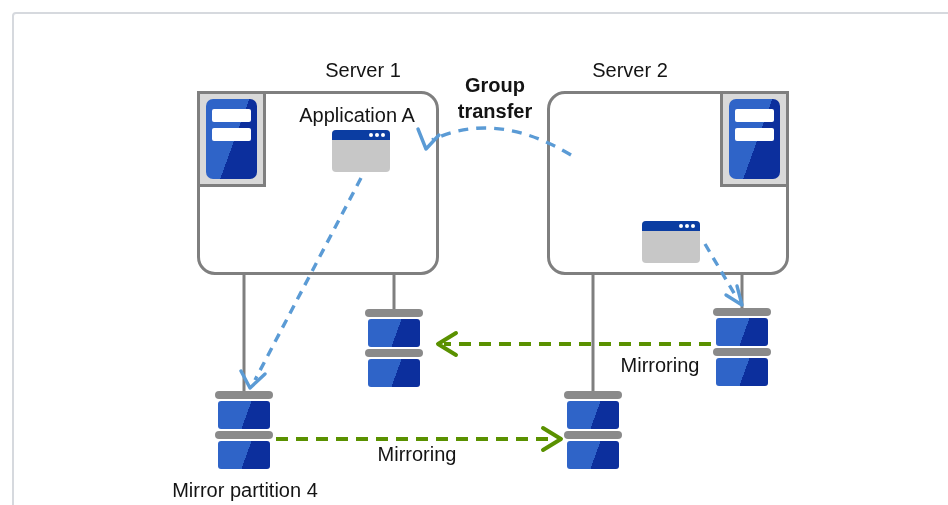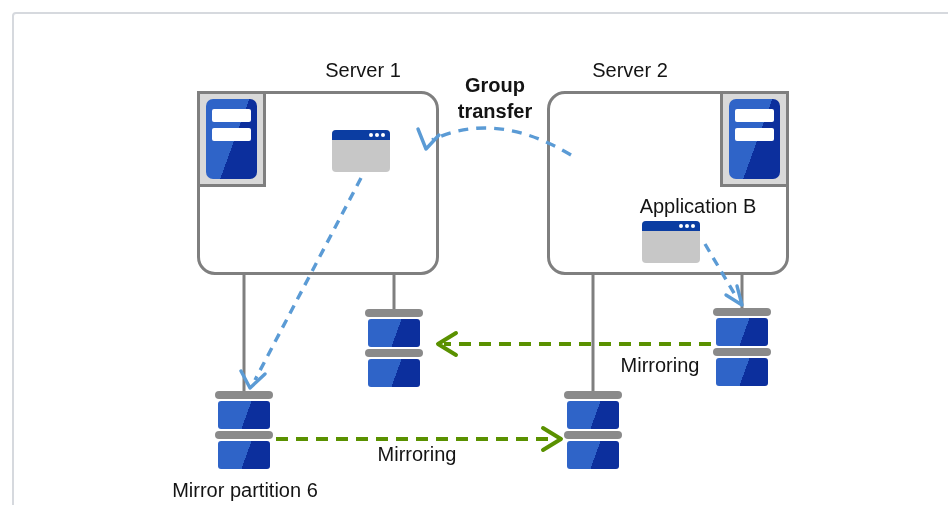--- a/index.html
+++ b/index.html
@@ -59,41 +59,41 @@
   </svg>
 
   <div class="lbl" style="left:349px;top:45px;">Server 1</div>
   <div class="server-box" style="left:183px;top:77px;"></div>
   <div class="server-icon" style="left:183px;top:77px;">
     <div class="tower">
       <div class="bar" style="top:10px;"></div>
       <div class="bar" style="top:29px;"></div>
     </div>
   </div>
+  <div class="lbl" style="left:343px;top:90px;">Application A</div>
   <div class="window-icon" style="left:318px;top:116px;">
     <div class="titlebar"></div>
     <div class="dot" style="right:17px;"></div>
     <div class="dot" style="right:11px;"></div>
     <div class="dot" style="right:5px;"></div>
   </div>
 
   <div class="lbl" style="left:481px;top:58px;line-height:26px;font-weight:bold;">
     <div>Group</div>
     <div>transfer</div>
   </div>
 
   <div class="lbl" style="left:616px;top:45px;">Server 2</div>
   <div class="server-box" style="left:533px;top:77px;"></div>
   <div class="server-icon" style="left:706px;top:77px;">
     <div class="tower">
       <div class="bar" style="top:10px;"></div>
       <div class="bar" style="top:29px;"></div>
     </div>
   </div>
-  <div class="lbl" style="left:684px;top:181px;">Application B</div>
   <div class="window-icon" style="left:628px;top:207px;">
     <div class="titlebar"></div>
     <div class="dot" style="right:17px;"></div>
     <div class="dot" style="right:11px;"></div>
     <div class="dot" style="right:5px;"></div>
   </div>
 
   <div class="disk" style="left:351px;top:295px;">
     <div class="dbar" style="top:0;"></div>
     <div class="dblue" style="top:10px;"></div>
@@ -114,15 +114,15 @@
   </div>
   <div class="disk" style="left:699px;top:294px;">
     <div class="dbar" style="top:0;"></div>
     <div class="dblue" style="top:10px;"></div>
     <div class="dbar" style="top:40px;"></div>
     <div class="dblue" style="top:50px;"></div>
   </div>
 
   <div class="lbl" style="left:646px;top:340px;">Mirroring</div>
   <div class="lbl" style="left:403px;top:429px;">Mirroring</div>
-  <div class="lbl" style="left:231px;top:465px;">Mirror partition 6</div>
+  <div class="lbl" style="left:231px;top:465px;">Mirror partition 4</div>
 
 </div>
 
 </body></html>

